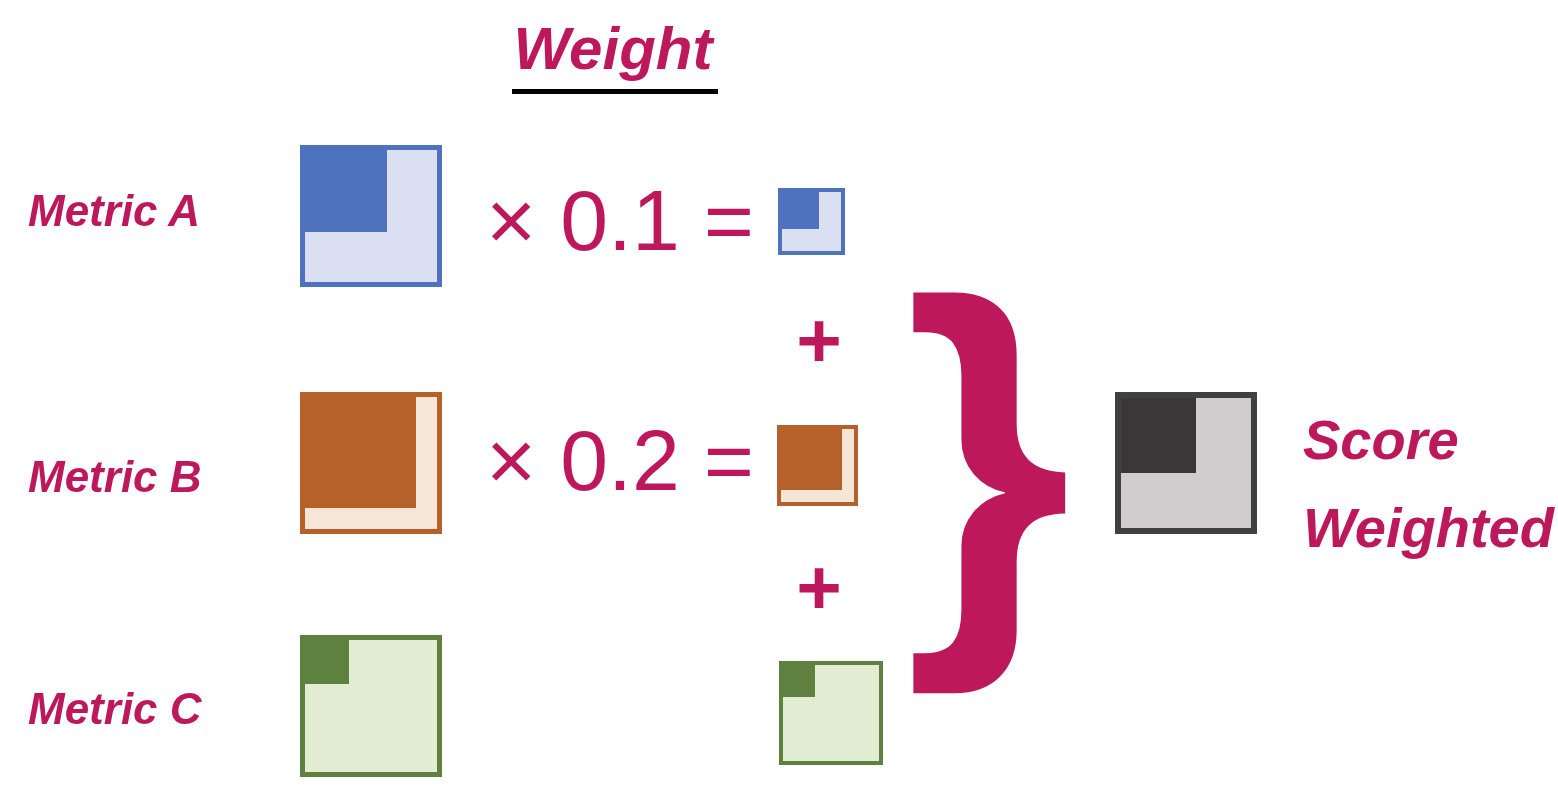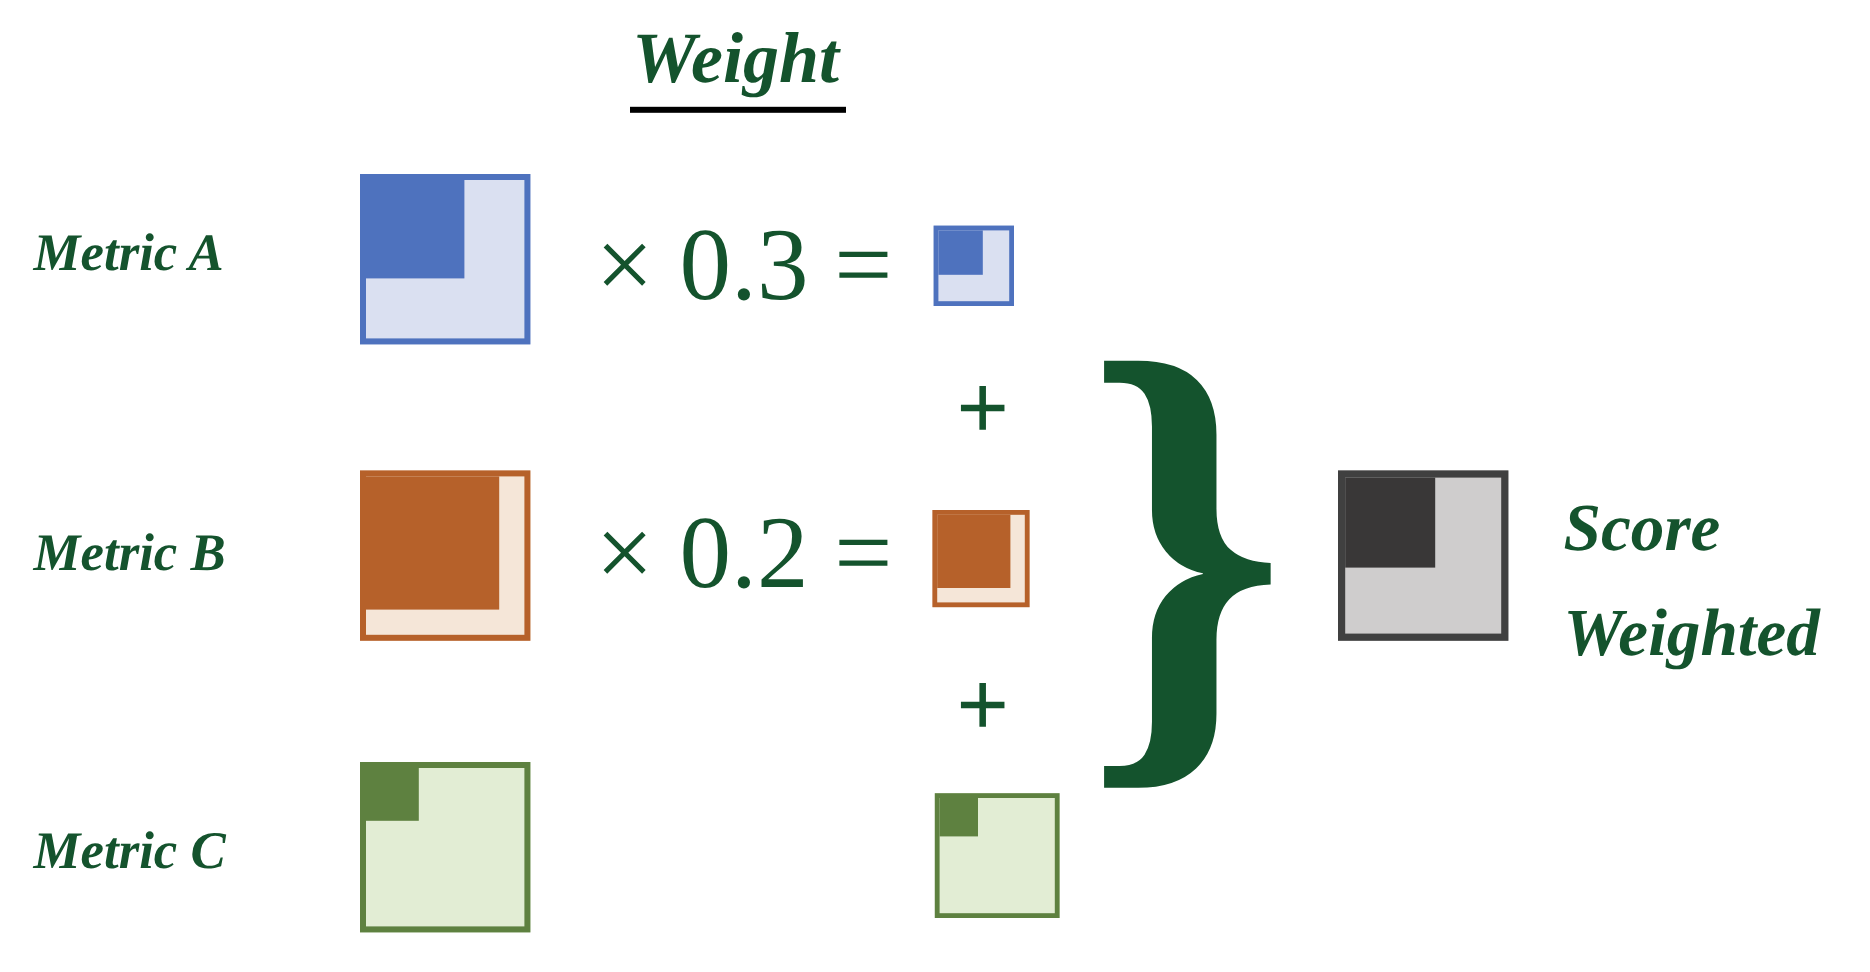--- a/index.html
+++ b/index.html
@@ -1,22 +1,22 @@
 <!DOCTYPE html>
 <html><head>
 <meta charset="utf-8">
 <style>
   html, body { margin: 0; padding: 0; background: #ffffff; }
   .canvas {
     position: relative;
     width: 1558px;
     height: 810px;
     background: #ffffff;
-    font-family: Liberation Serif, serif;
-    color: #14532d;
+    font-family: Liberation Sans, sans-serif;
+    color: #be185d;
     overflow: hidden;
   }
   .abs { position: absolute; }
 
   
   .weight-title {
     left: 500px; top: 14px; width: 230px;
     text-align: center;
     font-size: 60px; font-style: italic; font-weight: 600;
   }
@@ -26,21 +26,21 @@
     padding: 0 6px 6px 2px;
   }
 
   
   .metric-label {
     left: 28px; width: 250px; height: 56px; line-height: 56px;
     font-size: 44px; font-style: italic; font-weight: 600;
     white-space: nowrap;
   }
   .label-a { top: 183px; }
-  .label-b { top: 433px; }
+  .label-b { top: 449px; }
   .label-c { top: 681px; }
 
   
   .value-square {
     left: 300px; width: 142px; height: 142px;
     border-style: solid; border-width: 5px;
     box-sizing: border-box;
   }
   .square-a { top: 145px; }
   .square-b { top: 392px; }
@@ -102,21 +102,21 @@
 <div class="canvas">
 
   <div class="abs weight-title">
     <span class="underlined">Weight</span>
   </div>
 
   <div class="abs metric-label label-a">Metric A</div>
   <div class="abs value-square square-a" style="border-color: rgb(78, 114, 190); background: rgb(218, 224, 241);">
     <div class="fill-rect" style="background: rgb(78, 114, 190); width: 62%; height: 62%;"></div>
   </div>
-  <div class="abs equation eq-a">× 0.3 =</div>
+  <div class="abs equation eq-a">× 0.1 =</div>
   <div class="abs result-square res-a" style="border-color: rgb(78, 114, 190); background: rgb(218, 224, 241); width: 67px; height: 67px;">
     <div class="fill-rect" style="background: rgb(78, 114, 190); width: 62%; height: 62%;"></div>
   </div>
 
   <div class="abs plus plus-1">+</div>
 
   <div class="abs metric-label label-b">Metric B</div>
   <div class="abs value-square square-b" style="border-color: rgb(182, 97, 42); background: rgb(245, 230, 216);">
     <div class="fill-rect" style="background: rgb(182, 97, 42); width: 84%; height: 84%;"></div>
   </div>

